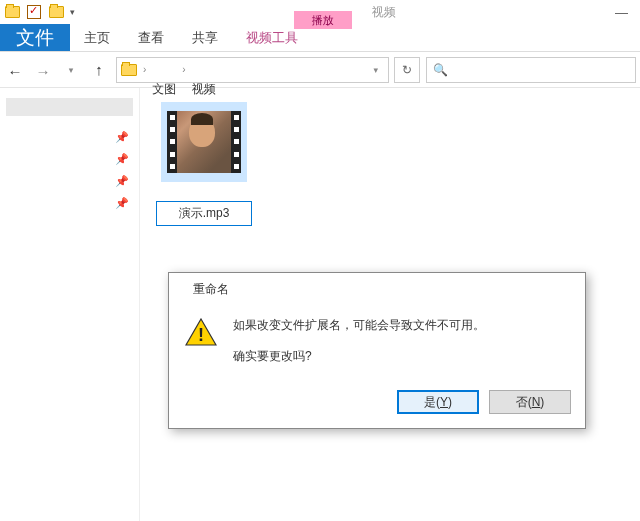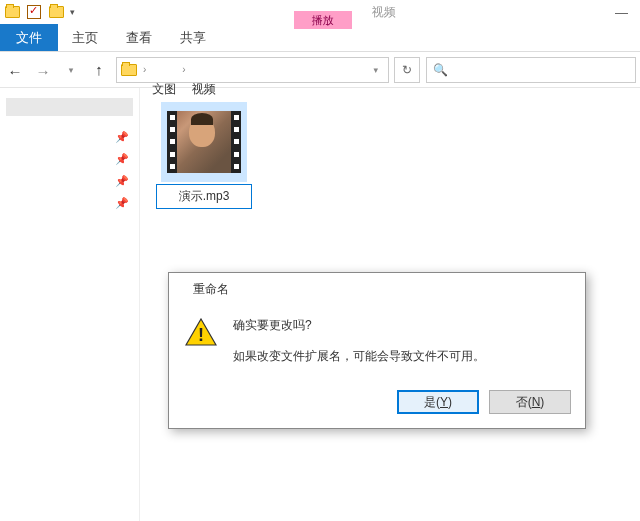--- a/index.html
+++ b/index.html
@@ -15,21 +15,21 @@
 .check-glyph::after { content: "✓"; position: absolute; color: #c00; font-size: 11px; top: -2px; left: 1px; }
 .down-caret { font-size: 9px; color: #555; }
 .titlebar-center { flex: 1; display: flex; justify-content: center; align-items: stretch; height: 100%; }
 .context-tab-group { display: flex; flex-direction: column; align-items: center; }
 .context-header { background: #ff9ec7; color: #8b004b; font-size: 11px; padding: 2px 18px; line-height: 14px; margin-top: 11px; }
 .context-label { color: #999; font-size: 12px; margin-left: 20px; align-self: center; }
 .window-controls { display: flex; gap: 14px; padding-right: 8px; color: #555; font-size: 13px; }
 
 
 .ribbon-tabs { display: flex; align-items: stretch; border-bottom: 1px solid #ddd; height: 28px; }
-.file-tab { background: #1979ca; color: #fff; padding: 0 16px; display: flex; align-items: center; font-size: 13px; }
+.file-tab { background: #1979ca; color: #fff; padding: 0 16px; display: flex; align-items: center; font-size: 19px; }
 .rtab { padding: 0 14px; display: flex; align-items: center; color: #444; font-size: 13px; }
 .rtab.context { color: #b94a86; }
 
 
 .nav-row { display: flex; align-items: center; height: 36px; padding: 2px 4px; gap: 6px; border-bottom: 1px solid #e5e5e5; }
 .nav-arrow { width: 22px; height: 22px; display: flex; align-items: center; justify-content: center; color: #888; font-size: 15px; }
 .nav-arrow.enabled { color: #333; }
 .addr-box { flex: 1; display: flex; align-items: center; border: 1px solid #ccc; height: 26px; padding: 0 4px; gap: 6px; }
 .addr-box .folder-glyph { width: 16px; height: 12px; }
 .addr-sep { color: #888; font-size: 10px; }
@@ -49,21 +49,21 @@
 
 
 .file-item { width: 96px; display: flex; flex-direction: column; align-items: center; }
 .thumb-wrap { width: 86px; height: 80px; background: #cce6ff; display: flex; align-items: center; justify-content: center; }
 .film { width: 74px; height: 62px; background: #fff; display: flex; }
 .film-edge { width: 10px; background: #222; display: flex; flex-direction: column; justify-content: space-around; align-items: center; }
 .film-hole { width: 5px; height: 5px; background: #fff; }
 .film-center { flex: 1; background: linear-gradient(135deg, #a8765a 0%, #c89878 20%, #8b6a52 50%, #6a5442 80%); position: relative; overflow: hidden; }
 .film-face { position: absolute; top: 6px; left: 12px; width: 26px; height: 30px; background: #d8a47a; border-radius: 50% 50% 45% 45%; }
 .film-face::after { content: ""; position: absolute; top: -4px; left: 2px; width: 22px; height: 12px; background: #3a2a1a; border-radius: 50% 50% 0 0; }
-.file-label { width: 100%; border: 1px solid #0078d7; background: #fff; text-align: center; padding: 3px 2px; font-size: 12px; margin-top: 2px; }
+.file-label { width: 100%; border: 1px solid #0078d7; background: #fff; text-align: center; padding: 3px 2px; font-size: 12px; margin-top: 19px; }
 
 
 .dialog { position: absolute; left: 168px; top: 272px; width: 418px; background: #fff; border: 1px solid #888; box-shadow: 3px 3px 10px rgba(0,0,0,0.3); }
 .dlg-title { padding: 8px 24px; font-size: 12px; color: #333; }
 .dlg-body { padding: 10px 16px 16px 16px; display: flex; gap: 16px; }
 .warn-icon { width: 32px; height: 28px; position: relative; flex-shrink: 0; margin-top: 2px; }
 .warn-icon svg { width: 32px; height: 28px; }
 .dlg-text { font-size: 12px; color: #333; line-height: 1.6; }
 .dlg-text p + p { margin-top: 12px; }
 .dlg-buttons { display: flex; justify-content: flex-end; gap: 10px; padding: 8px 14px 14px 14px; }
@@ -96,20 +96,21 @@
   <div class="window-controls">
     <span>—</span>
   </div>
 </div>
 
 <div class="ribbon-tabs">
   <div class="file-tab">文件</div>
   <div class="rtab">主页</div>
   <div class="rtab">查看</div>
   <div class="rtab">共享</div>
+  <div class="rtab context">视频工具</div>
 </div>
 
 <div class="nav-row">
   <div class="nav-arrow enabled">←</div>
   <div class="nav-arrow">→</div>
   <div class="nav-arrow" style="font-size:9px;">▾</div>
   <div class="nav-arrow enabled">↑</div>
   <div class="addr-box">
     <span class="folder-glyph"></span>
     <span class="addr-sep">›</span>
@@ -171,22 +172,22 @@
 <div class="dialog">
   <div class="dlg-title">重命名</div>
   <div class="dlg-body">
     <div class="warn-icon">
       <svg viewBox="0 0 32 28">
           <polygon points="16,1 31,27 1,27" fill="#ffd200" stroke="#333" stroke-width="1.2"></polygon>
           <text x="16" y="23" text-anchor="middle" font-size="18" font-weight="bold" fill="#222">!</text>
         </svg>
     </div>
     <div class="dlg-text">
+      <p>如果改变文件扩展名，可能会导致文件不可用。</p>
       <p>确实要更改吗?</p>
-      <p>如果改变文件扩展名，可能会导致文件不可用。</p>
     </div>
   </div>
   <div class="dlg-buttons">
     <div class="dlg-btn focus">
       <span>是(</span>
         <u>Y</u>
         <span>)</span>
     </div>
     <div class="dlg-btn">
       <span>否(</span>

